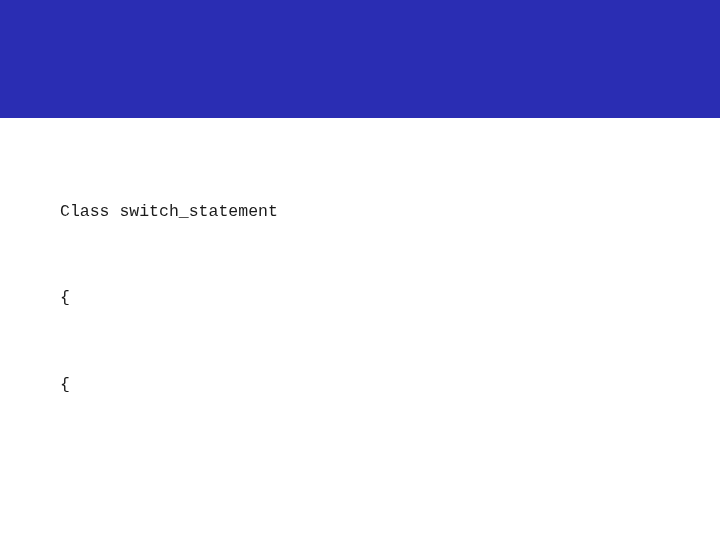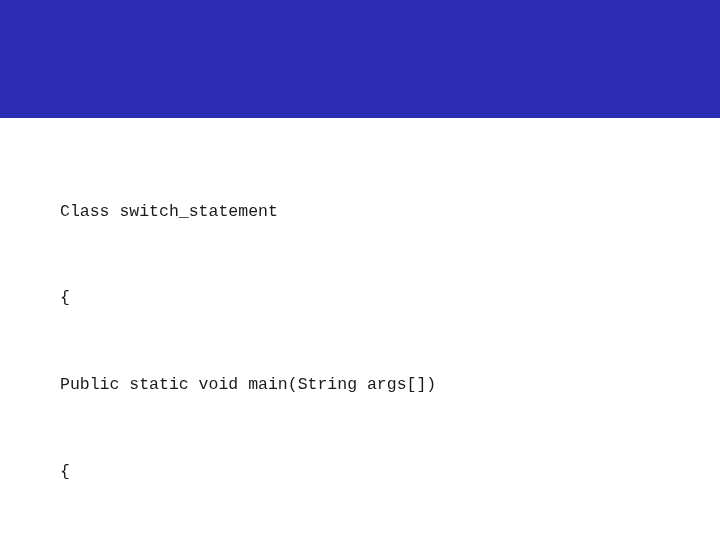--- a/index.html
+++ b/index.html
@@ -36,21 +36,20 @@
   }
 </style>
 </head>
 <body>
 
 <div class="slide">
   <div class="header-bar"></div>
   <div class="code-block">
     <div>Class switch_statement</div>
     <div>{</div>
-    <div>Public static void main(String args[])</div>
     <div>{</div>
     
     
     
     
     
     
     
     
   </div>

